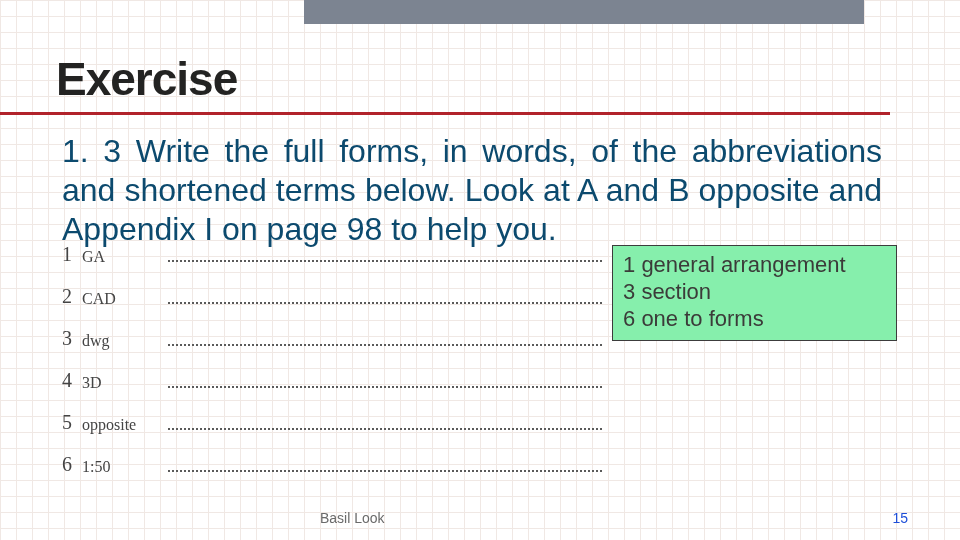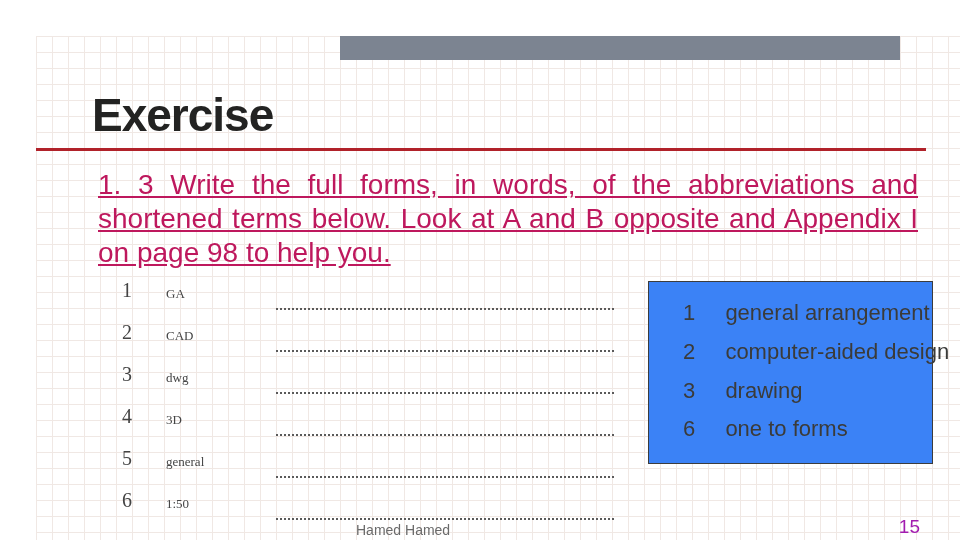--- a/index.html
+++ b/index.html
@@ -1,15 +1,15 @@
 <!DOCTYPE html>
 <html><head>
 <meta charset="utf-8">
 <style>
-  * { box-sizing: border-box; margin: 12px; padding: 0; }
+  * { box-sizing: border-box; margin: 0; padding: 0; }
   html, body { width: 960px; height: 540px; overflow: hidden; }
   body {
     font-family: Verdana, Geneva, sans-serif;
     background: #ffffff;
     position: relative;
   }
   
   .grid-bg {
     position: absolute;
     inset: 0;
@@ -45,26 +45,25 @@
     width: 890px;
     height: 3px;
     background: #b1222a;
     z-index: 3;
   }
   .prompt {
     position: absolute;
     left: 62px;
     top: 132px;
     width: 820px;
-    font-size: 28px;
-    color: #be185d;
+    font-size: 32px;
+    color: #0c4a6e;
     text-align: justify;
     line-height: 1.22;
     z-index: 3;
-    text-decoration: underline;
   }
   .worksheet {
     position: absolute;
     left: 62px;
     top: 238px;
     width: 540px;
     z-index: 3;
   }
   .worksheet-row {
     display: flex;
@@ -74,57 +73,57 @@
   }
   .ws-num {
     width: 20px;
     font-family: "Times New Roman", serif;
     font-size: 20px;
     color: #444;
   }
   .ws-term {
     width: 86px;
     font-family: "Times New Roman", serif;
-    font-size: 13px;
+    font-size: 16px;
     color: #444;
   }
   .ws-line {
     flex: 1;
     border-bottom: 2px dotted #5a5a5a;
     height: 2px;
     margin-bottom: 4px;
   }
   .answer-card {
     position: absolute;
     left: 612px;
     top: 245px;
     width: 285px;
-    background: #3b82f6;
+    background: #86efac;
     border: 1px solid #3c3c3c;
     padding: 6px 10px 8px 10px;
     font-size: 22px;
     color: #3b3b39;
     line-height: 1.22;
     z-index: 4;
   }
   .answer-row { white-space: nowrap; }
   .footer-author {
     position: absolute;
     left: 320px;
     bottom: 14px;
     font-size: 14px;
     color: #6a6a6a;
     z-index: 3;
   }
   .footer-page {
     position: absolute;
     right: 52px;
     bottom: 14px;
-    font-size: 19px;
-    color: #a21caf;
+    font-size: 14px;
+    color: #1d4ed8;
     z-index: 3;
   }
 </style>
 </head>
 <body>
 
 <div class="grid-bg"></div>
 <div class="top-bar"></div>
 
 <h1 class="slide-title">Exercise</h1>
@@ -148,43 +147,39 @@
     <span class="ws-term">dwg</span>
     <span class="ws-line"></span>
   </div>
   <div class="worksheet-row">
     <span class="ws-num">4</span>
     <span class="ws-term">3D</span>
     <span class="ws-line"></span>
   </div>
   <div class="worksheet-row">
     <span class="ws-num">5</span>
-    <span class="ws-term">general</span>
+    <span class="ws-term">opposite</span>
     <span class="ws-line"></span>
   </div>
   <div class="worksheet-row">
     <span class="ws-num">6</span>
     <span class="ws-term">1:50</span>
     <span class="ws-line"></span>
   </div>
 </div>
 
 <div class="answer-card">
   <div class="answer-row">
     <span>1</span>
     <span>general arrangement</span>
   </div>
   <div class="answer-row">
-    <span>2</span>
-    <span>computer-aided design</span>
-  </div>
-  <div class="answer-row">
     <span>3</span>
-    <span>drawing</span>
+    <span>section</span>
   </div>
   <div class="answer-row">
     <span>6</span>
     <span>one to forms</span>
   </div>
 </div>
 
-<div class="footer-author">Hamed Hamed</div>
+<div class="footer-author">Basil Look</div>
 <div class="footer-page">15</div>
 
 </body></html>

